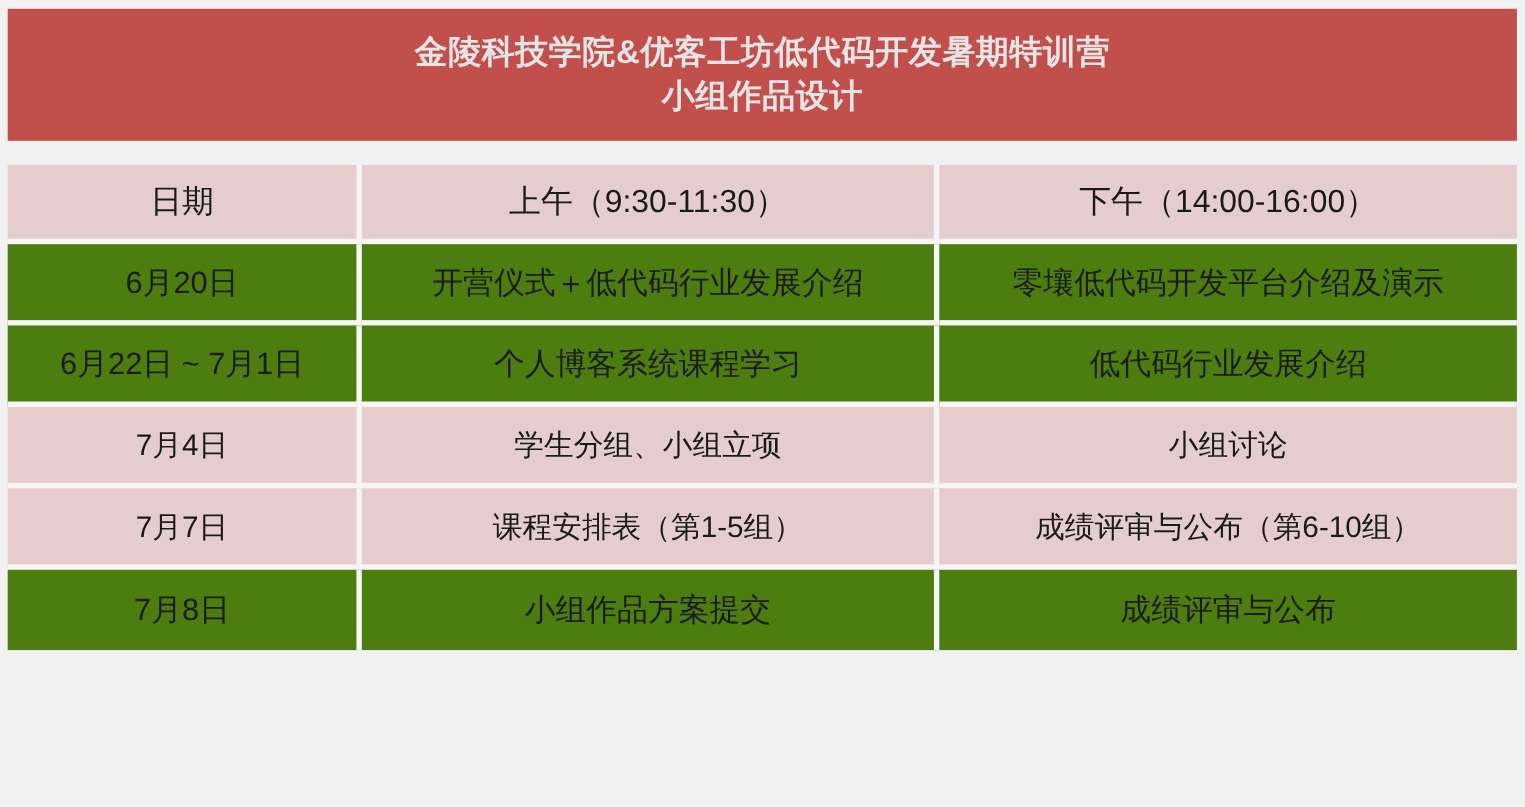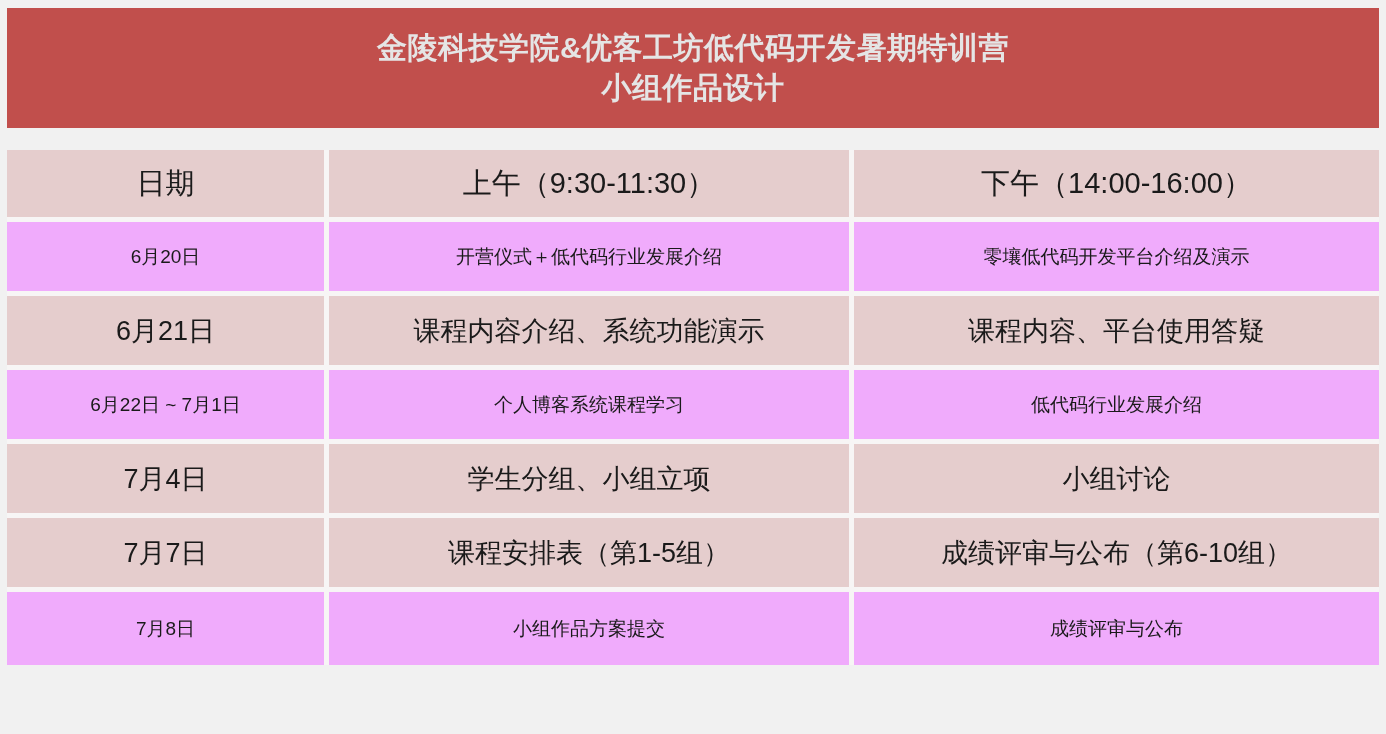--- a/index.html
+++ b/index.html
@@ -85,22 +85,22 @@
   .row-head th {
     height: 72px;
     background: #e5cdcd;
     font-size: 29px;
     font-weight: 400;
   }
 
   
   .row-light td {
     height: 74px;
-    background: #f0abfc;
-    font-size: 19px;
+    background: #4d7c0f;
+    font-size: 28px;
   }
   .row-dark td {
     height: 74px;
     background: #e5cdcd;
     font-size: 27px;
   }
   .row-last td {
     height: 73px;
   }
 </style>
@@ -126,25 +126,20 @@
         <th>上午（9:30-11:30）</th>
         <th>下午（14:00-16:00）</th>
       </tr>
     </thead>
     <tbody>
       <tr class="row-light">
         <td>6月20日</td>
         <td>开营仪式＋低代码行业发展介绍</td>
         <td>零壤低代码开发平台介绍及演示</td>
       </tr>
-      <tr class="row-dark">
-        <td>6月21日</td>
-        <td>课程内容介绍、系统功能演示</td>
-        <td>课程内容、平台使用答疑</td>
-      </tr>
       <tr class="row-light">
         <td>6月22日 ~ 7月1日</td>
         <td>个人博客系统课程学习</td>
         <td>低代码行业发展介绍</td>
       </tr>
       <tr class="row-dark">
         <td>7月4日</td>
         <td>学生分组、小组立项</td>
         <td>小组讨论</td>
       </tr>

